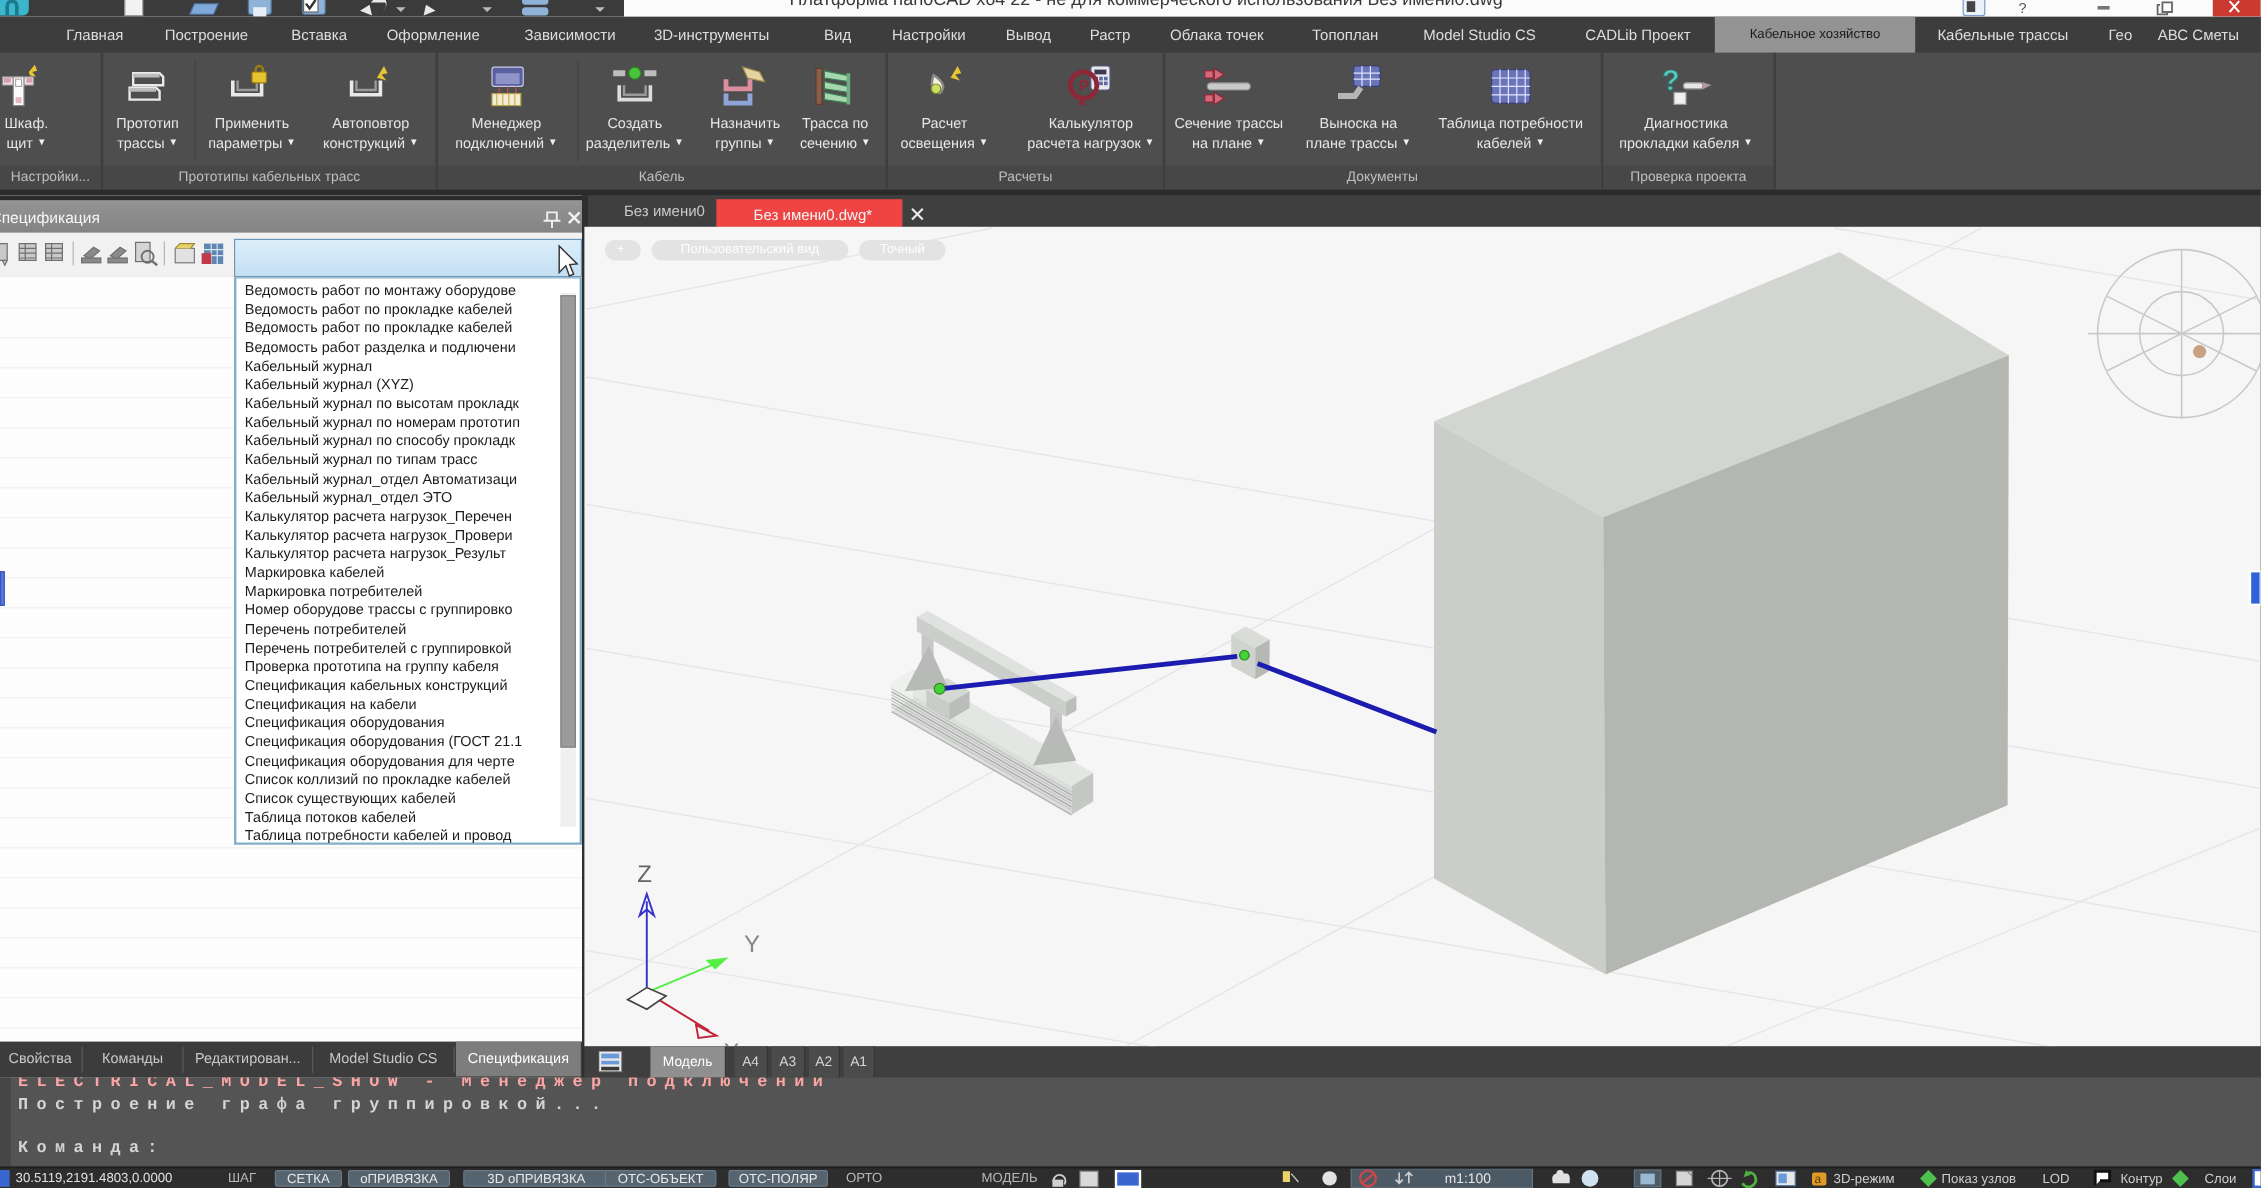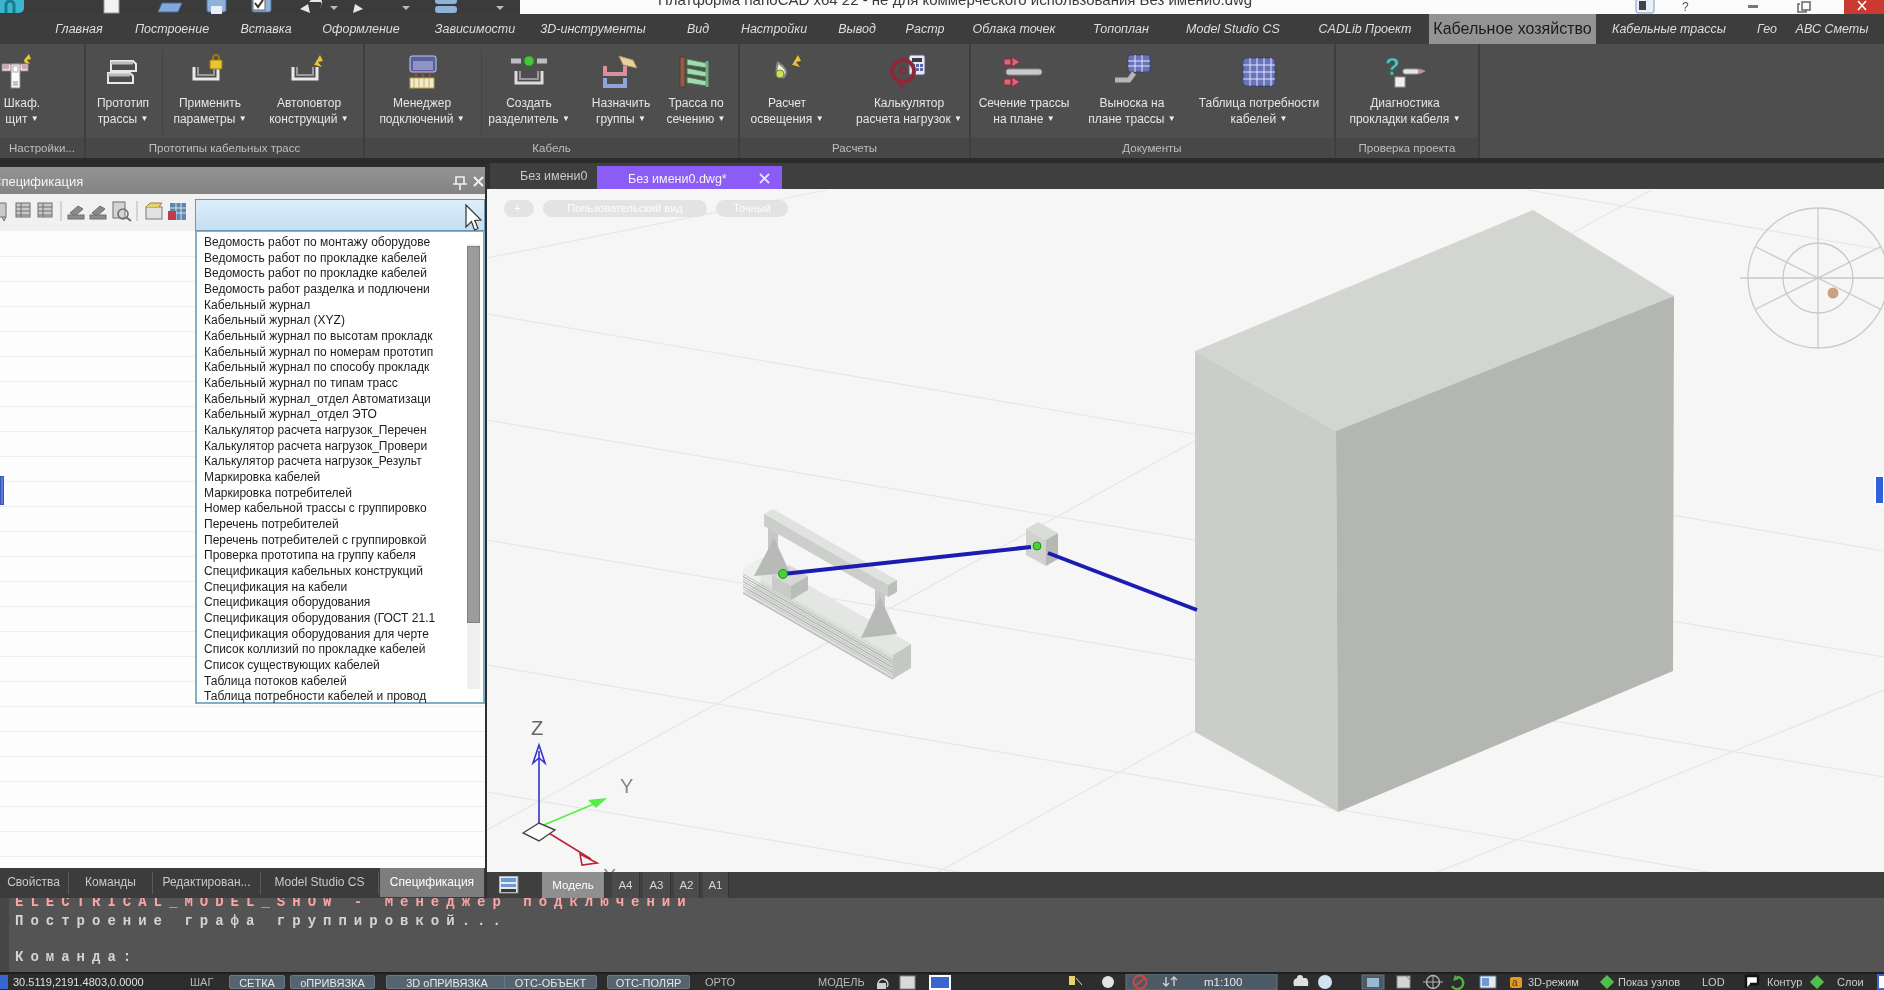--- a/index.html
+++ b/index.html
@@ -4,23 +4,23 @@
 <style>
   * { margin:0; padding:0; box-sizing:border-box; }
   html,body { width:1884px; height:990px; overflow:hidden; background:#4e4e4e; font-family:"Liberation Sans", sans-serif; }
   .abs { position:absolute; }
   #stage { position:relative; width:1884px; height:990px; }
   
   #titlebar { position:absolute; left:0; top:0; width:1884px; height:14px; background:#fbfbfb; overflow:hidden; }
   #qat { position:absolute; left:0; top:0; width:520px; height:14px; background:#3b3b3b; }
   .ttxt { position:absolute; top:-9px; left:658px; font-size:15px; color:#3a3a3a; white-space:nowrap; }
   
-  #tabrow { position:absolute; left:0; top:14px; width:1884px; height:30px; background:#3d3d3d;font-style:italic; }
+  #tabrow { position:absolute; left:0; top:14px; width:1884px; height:30px; background:#3d3d3d; }
   .rtab { position:absolute; top:0; height:30px; line-height:30px; font-size:12.5px; color:#dedede; transform:translateX(-50%); white-space:nowrap; }
-  #activetab { position:absolute; left:1429px; top:14px; width:167px; height:30px; background:#939393; color:#1b1b1b; font-size:16px; line-height:30px; text-align:center; }
+  #activetab { position:absolute; left:1429px; top:14px; width:167px; height:30px; background:#939393; color:#1b1b1b; font-size:11px; line-height:30px; text-align:center; }
   
   #ribbon { position:absolute; left:0; top:44px; width:1884px; height:117px; background:#4e4e4e; }
   .gcap { position:absolute; top:94px; height:20px; line-height:20px; font-size:11.5px; color:#bfbfbf; text-align:center; background:#474747; }
   .gsep { position:absolute; top:0; width:2px; height:114px; background:#3e3e3e; }
   .isep { position:absolute; top:6px; width:1px; height:85px; background:#434343; }
   .rbtn { position:absolute; top:52px; width:130px; text-align:center; font-size:12px; color:#e6e6e6; line-height:15px; transform:translateX(-50%); white-space:nowrap; }
   .rbtn .dn { font-size:8px; vertical-align:2px; color:#efefef; }
   .ricon { position:absolute; top:9px; transform:translateX(-50%); }
   #ribline { position:absolute; left:0; top:158px; width:1884px; height:5px; background:#2b2b2b; }
   
@@ -307,21 +307,21 @@
       <div class="dditem" style="top:113px">Кабельный журнал по номерам прототип</div>
       <div class="dditem" style="top:128px">Кабельный журнал по способу прокладк</div>
       <div class="dditem" style="top:144px">Кабельный журнал по типам трасс</div>
       <div class="dditem" style="top:160px">Кабельный журнал_отдел Автоматизаци</div>
       <div class="dditem" style="top:175px">Кабельный журнал_отдел ЭТО</div>
       <div class="dditem" style="top:191px">Калькулятор расчета нагрузок_Перечен</div>
       <div class="dditem" style="top:207px">Калькулятор расчета нагрузок_Провери</div>
       <div class="dditem" style="top:222px">Калькулятор расчета нагрузок_Результ</div>
       <div class="dditem" style="top:238px">Маркировка кабелей</div>
       <div class="dditem" style="top:254px">Маркировка потребителей</div>
-      <div class="dditem" style="top:269px">Номер кабельной трассы с группировко</div>
+      <div class="dditem" style="top:269px">Номер оборудове трассы с группировко</div>
       <div class="dditem" style="top:285px">Перечень потребителей</div>
       <div class="dditem" style="top:301px">Перечень потребителей с группировкой</div>
       <div class="dditem" style="top:316px">Проверка прототипа на группу кабеля</div>
       <div class="dditem" style="top:332px">Спецификация кабельных конструкций</div>
       <div class="dditem" style="top:348px">Спецификация на кабели</div>
       <div class="dditem" style="top:363px">Спецификация оборудования</div>
       <div class="dditem" style="top:379px">Спецификация оборудования (ГОСТ 21.1</div>
       <div class="dditem" style="top:395px">Спецификация оборудования для черте</div>
       <div class="dditem" style="top:410px">Список коллизий по прокладке кабелей</div>
       <div class="dditem" style="top:426px">Список существующих кабелей</div>
@@ -343,21 +343,21 @@
       <div class="lptab" style="left:380px;width:104px;background:#7d7d7d;color:#fff">Спецификация</div>
       <div class="abs" style="left:68px;top:4px;width:1px;height:22px;background:#5a5a5a"></div>
       <div class="abs" style="left:152px;top:4px;width:1px;height:22px;background:#5a5a5a"></div>
       <div class="abs" style="left:260px;top:4px;width:1px;height:22px;background:#5a5a5a"></div>
       <div class="abs" style="left:378px;top:4px;width:1px;height:22px;background:#5a5a5a"></div>
     </div>
   </div>
   <div id="splitter"></div>
   <div id="doctabs">
     <span class="abs" style="left:30px;top:0;line-height:26px;font-size:12.5px;color:#c9c9c9">Без имени0</span>
-    <div class="abs" style="left:107px;top:3px;width:185px;height:26px;background:#8b5cf6">
+    <div class="abs" style="left:107px;top:3px;width:155px;height:26px;background:#ef4444">
       <span class="abs" style="left:31px;line-height:26px;font-size:12.5px;color:#f4f4f4;white-space:nowrap">Без имени0.dwg*</span>
       <svg class="abs" style="left:162px;top:7px" width="12" height="12">
           <path d="M1 1 l9 9 M10 1 l-9 9" stroke="#e8e8e8" stroke-width="1.8"></path>
         </svg>
     </div>
   </div>
   <div id="canvas">
     <svg width="1397" height="683">
       <g stroke="#e6e6e8" stroke-width="1.2" fill="none">
         <line x1="0" y1="125" x2="1397" y2="362"></line>

